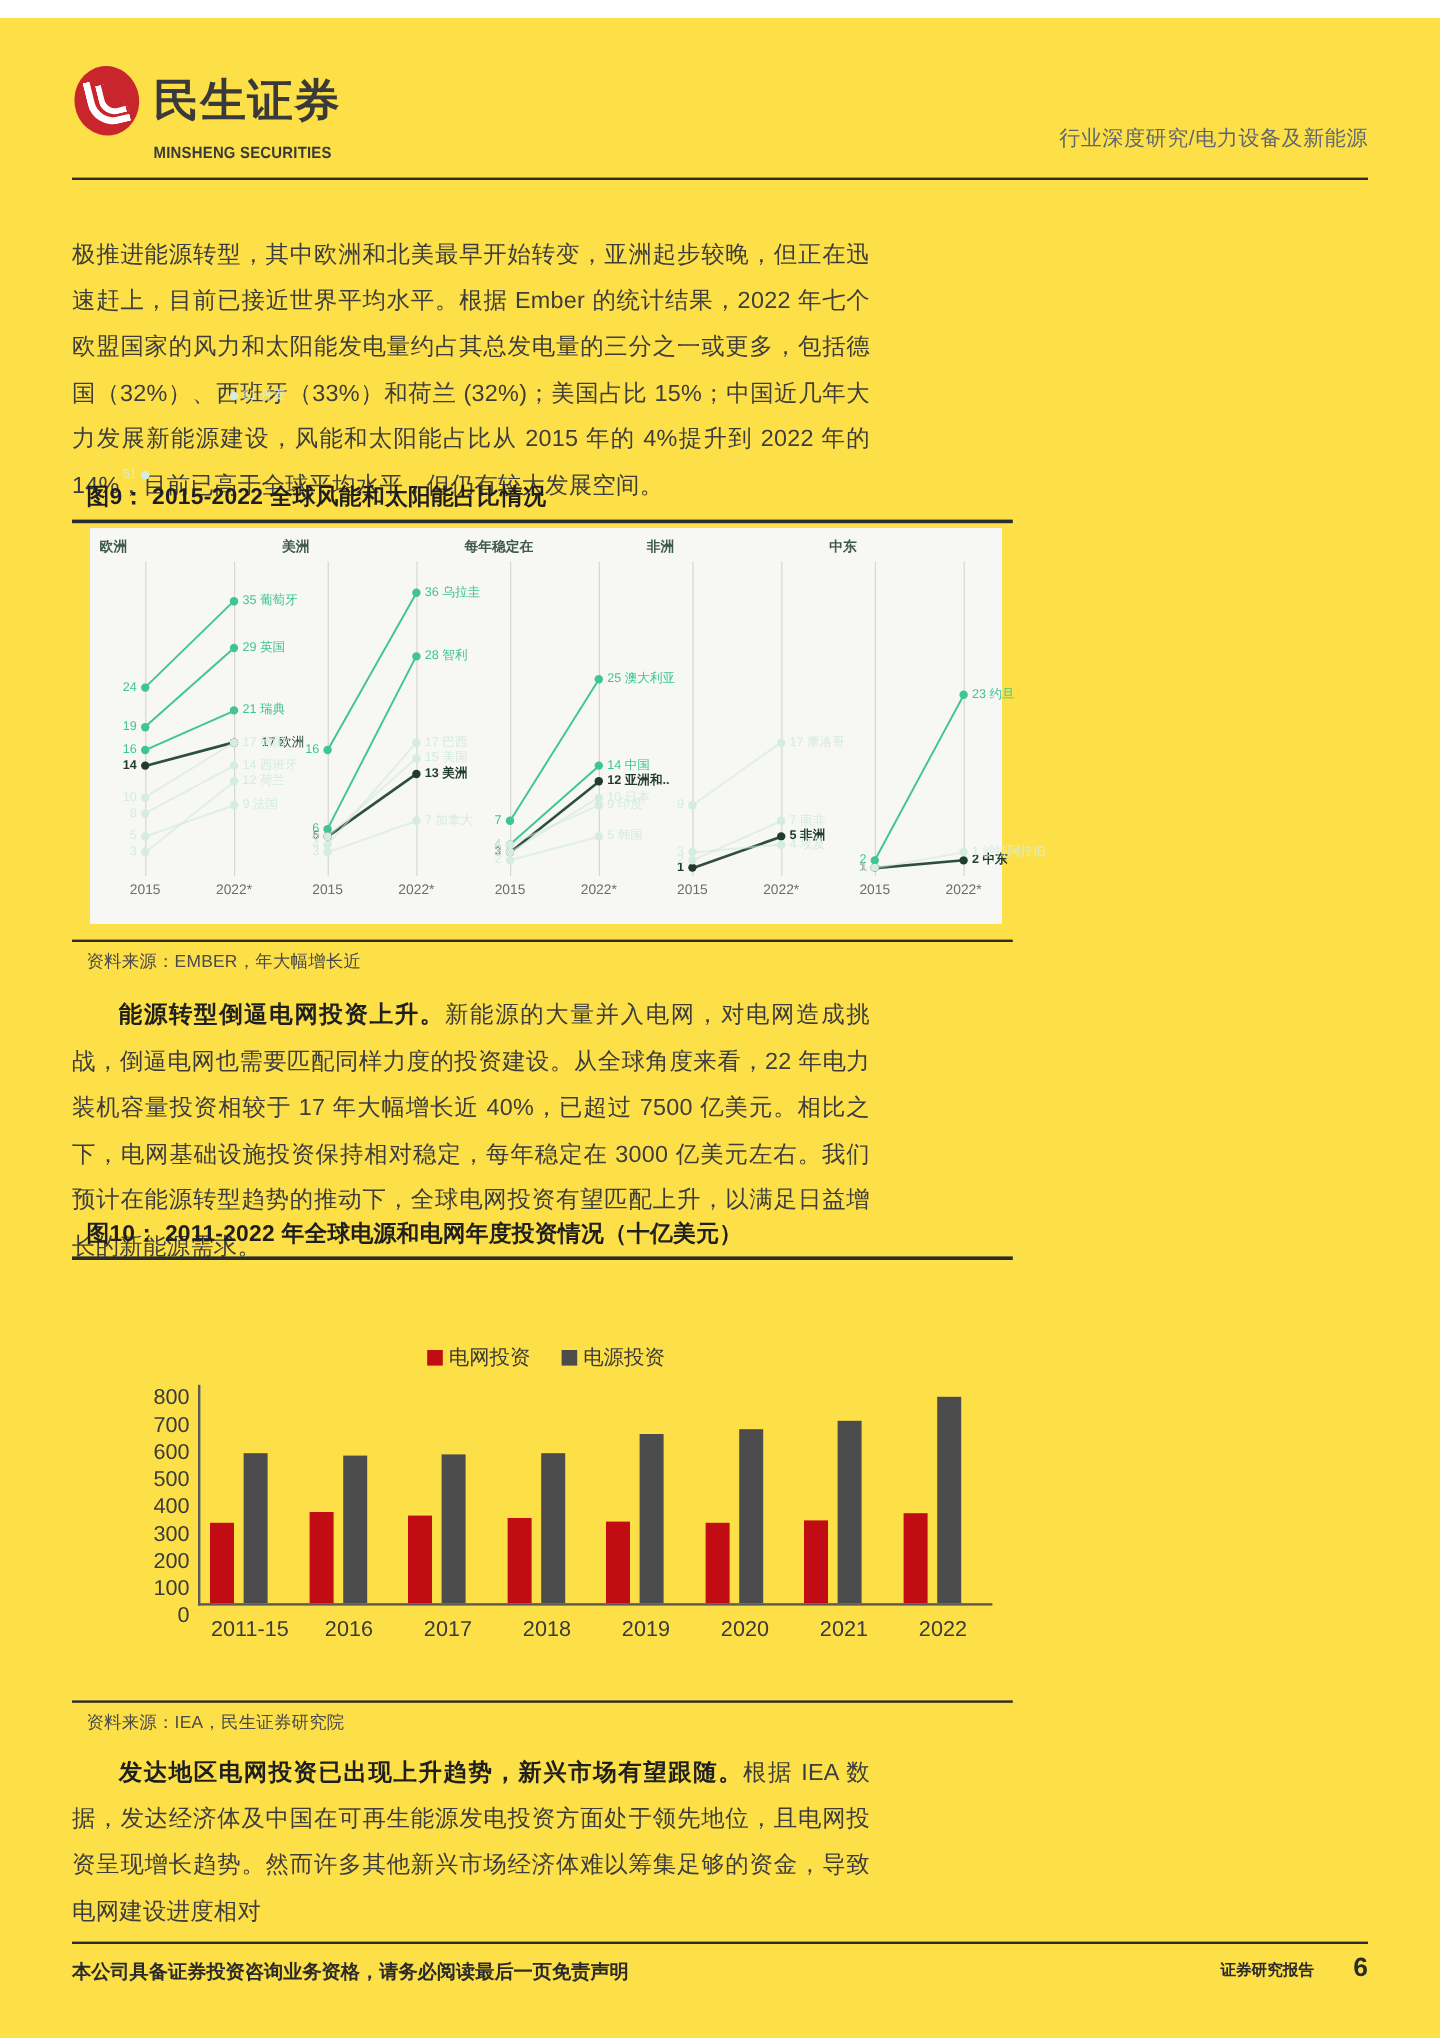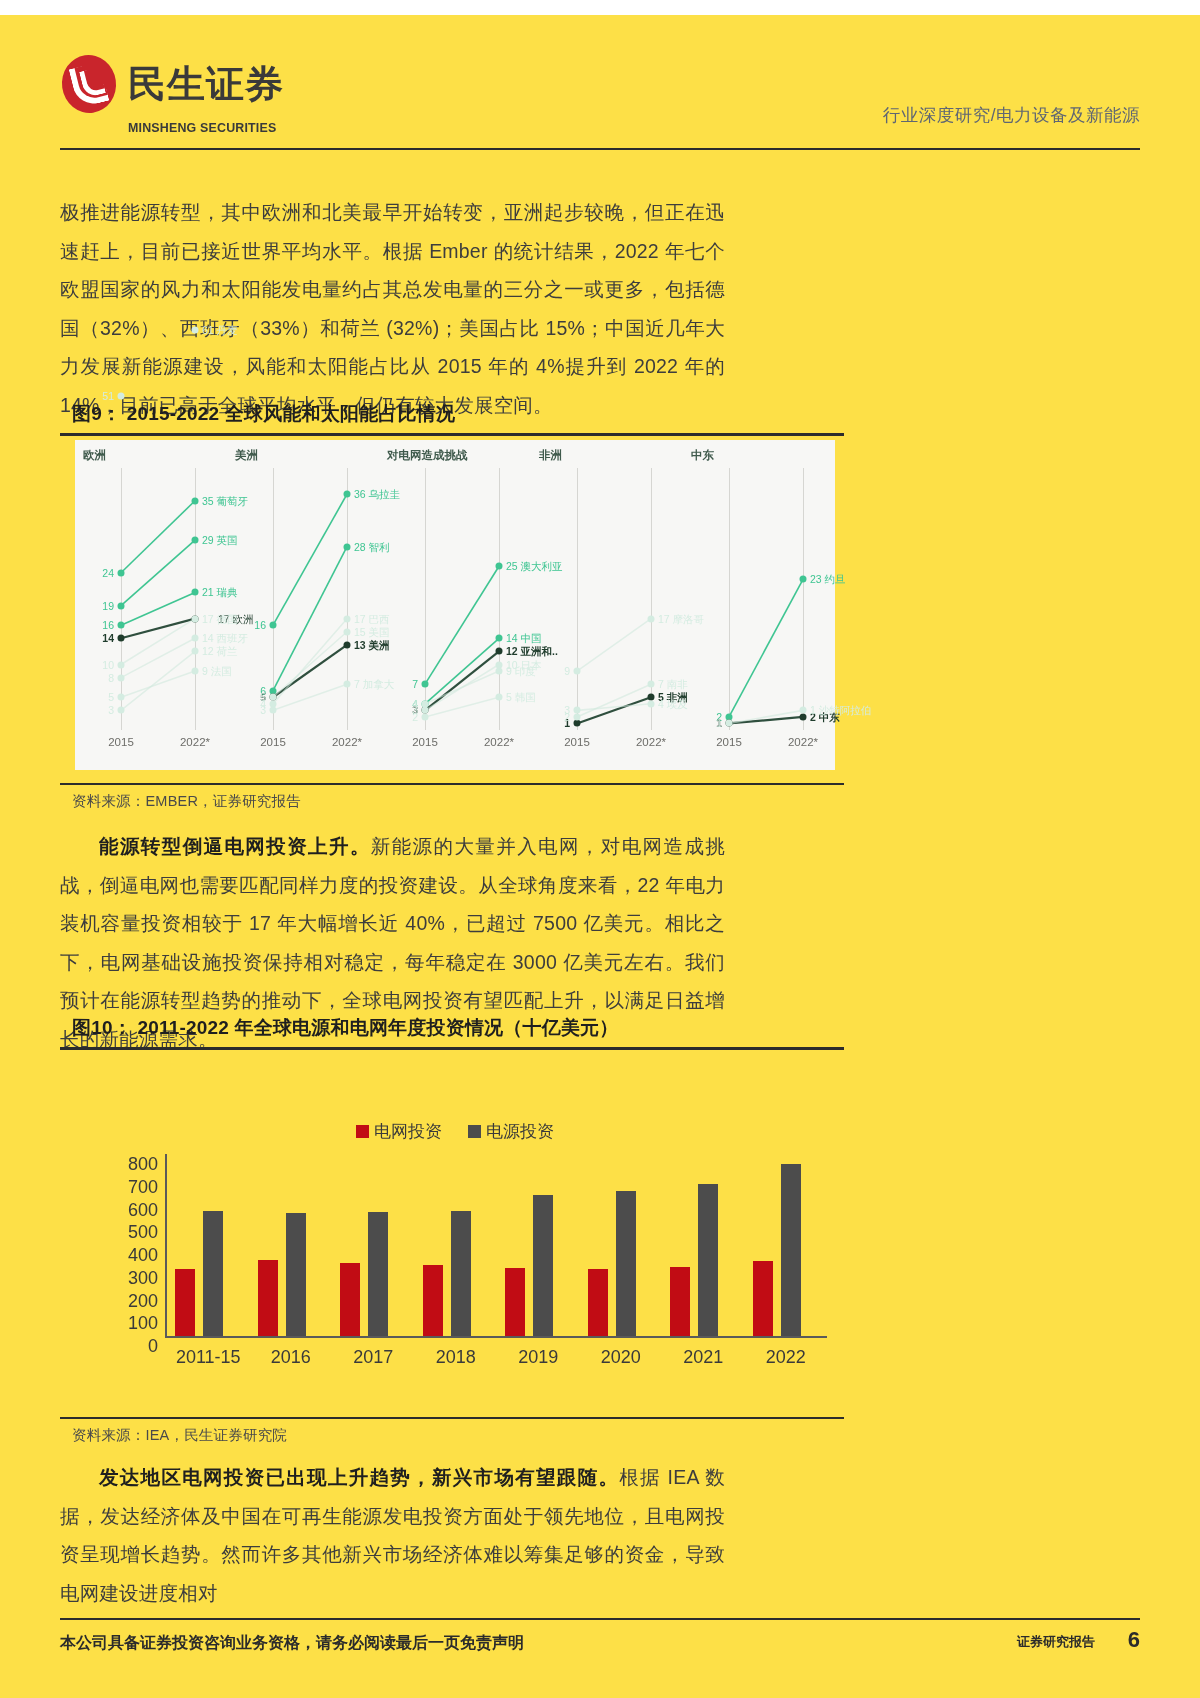--- a/index.html
+++ b/index.html
@@ -425,21 +425,21 @@
         <div class="dot" style="left: 38px; top: 257.25px; background: rgb(212, 236, 225);"></div>
         <div class="vlabel left" style="left: 31px; top: 257.25px; color: rgb(212, 236, 225);">5</div>
         <div class="dot" style="left: 112px; top: 191.75px; background: rgb(212, 236, 225);"></div>
         <div class="vlabel" style="left: 119px; top: 191.75px; color: rgb(212, 236, 225);">15 美国</div>
         <div class="dot" style="left: 38px; top: 270.35px; background: rgb(212, 236, 225);"></div>
         <div class="vlabel left" style="left: 31px; top: 270.35px; color: rgb(212, 236, 225);">3</div>
         <div class="dot" style="left: 112px; top: 244.15px; background: rgb(212, 236, 225);"></div>
         <div class="vlabel" style="left: 119px; top: 244.15px; color: rgb(212, 236, 225);">7 加拿大</div>
       </div>
       <div class="panel" style="left: 312px; width: 152px;">
-        <div class="panel-title">对电网造成挑战</div>
+        <div class="panel-title">每年稳定在</div>
         <div class="axis-line" style="left: 38px;"></div>
         <div class="xlab" style="left: 38px;">2015</div>
         <div class="axis-line" style="left: 112px;"></div>
         <div class="xlab" style="left: 112px;">2022*</div>
         <svg width="152" height="330" style="position: absolute; left: 0px; top: 0px;">
           <line x1="38" y1="244.15" x2="112" y2="126.25" stroke="#3fc592" stroke-width="1.6" opacity="1"></line>
           <line x1="38" y1="263.8" x2="112" y2="198.3" stroke="#3fc592" stroke-width="1.6" opacity="1"></line>
           <line x1="38" y1="270.35" x2="112" y2="211.4" stroke="#2f4f3e" stroke-width="2.2" opacity="1"></line>
           <line x1="38" y1="270.35" x2="112" y2="224.5" stroke="#cfe8dc" stroke-width="1.6" opacity="0.55"></line>
           <line x1="38" y1="263.8" x2="112" y2="231.05" stroke="#cfe8dc" stroke-width="1.6" opacity="0.55"></line>
@@ -519,21 +519,21 @@
         <div class="dot" style="left: 112px; top: 276.9px; background: rgb(31, 60, 44);"></div>
         <div class="vlabel" style="left: 119px; top: 276.9px; color: rgb(31, 60, 44); font-weight: bold;">2 中东</div>
         <div class="dot" style="left: 38px; top: 283.45px; background: rgb(212, 236, 225);"></div>
         <div class="vlabel left" style="left: 31px; top: 283.45px; color: rgb(212, 236, 225);">1</div>
         <div class="dot" style="left: 112px; top: 270.35px; background: rgb(212, 236, 225);"></div>
         <div class="vlabel" style="left: 119px; top: 270.35px; color: rgb(212, 236, 225);">1 沙特阿拉伯</div>
       </div>
     </div>
 
   <div class="fig-source-rule" style="left:60px; top:768px; width:784px;"></div>
-  <div class="fig-source" style="left:72px; top:777px;">资料来源：EMBER，证券研究报告</div>
+  <div class="fig-source" style="left:72px; top:777px;">资料来源：EMBER，年大幅增长近</div>
 
   <div class="para indent" style="left:60px; top:812px; width:665px;">
     <b>能源转型倒逼电网投资上升。</b><span>新能源的大量并入电网，对电网造成挑战，倒逼电网也需要匹配同样力度的投资建设。从全球角度来看，22 年电力装机容量投资相较于 17 年大幅增长近 40%，已超过 7500 亿美元。相比之下，电网基础设施投资保持相对稳定，每年稳定在 3000 亿美元左右。我们预计在能源转型趋势的推动下，全球电网投资有望匹配上升，以满足日益增长的新能源需求。</span>
   </div>
 
   <div class="fig-title" style="left:72px; top:1000px;">图10： 2011-2022 年全球电源和电网年度投资情况（十亿美元）</div>
   <div class="fig-title-rule" style="left:60px; top:1032px; width:784px;"></div>
 
   <div class="fig10">
     <div class="legend" id="fig10-legend">

